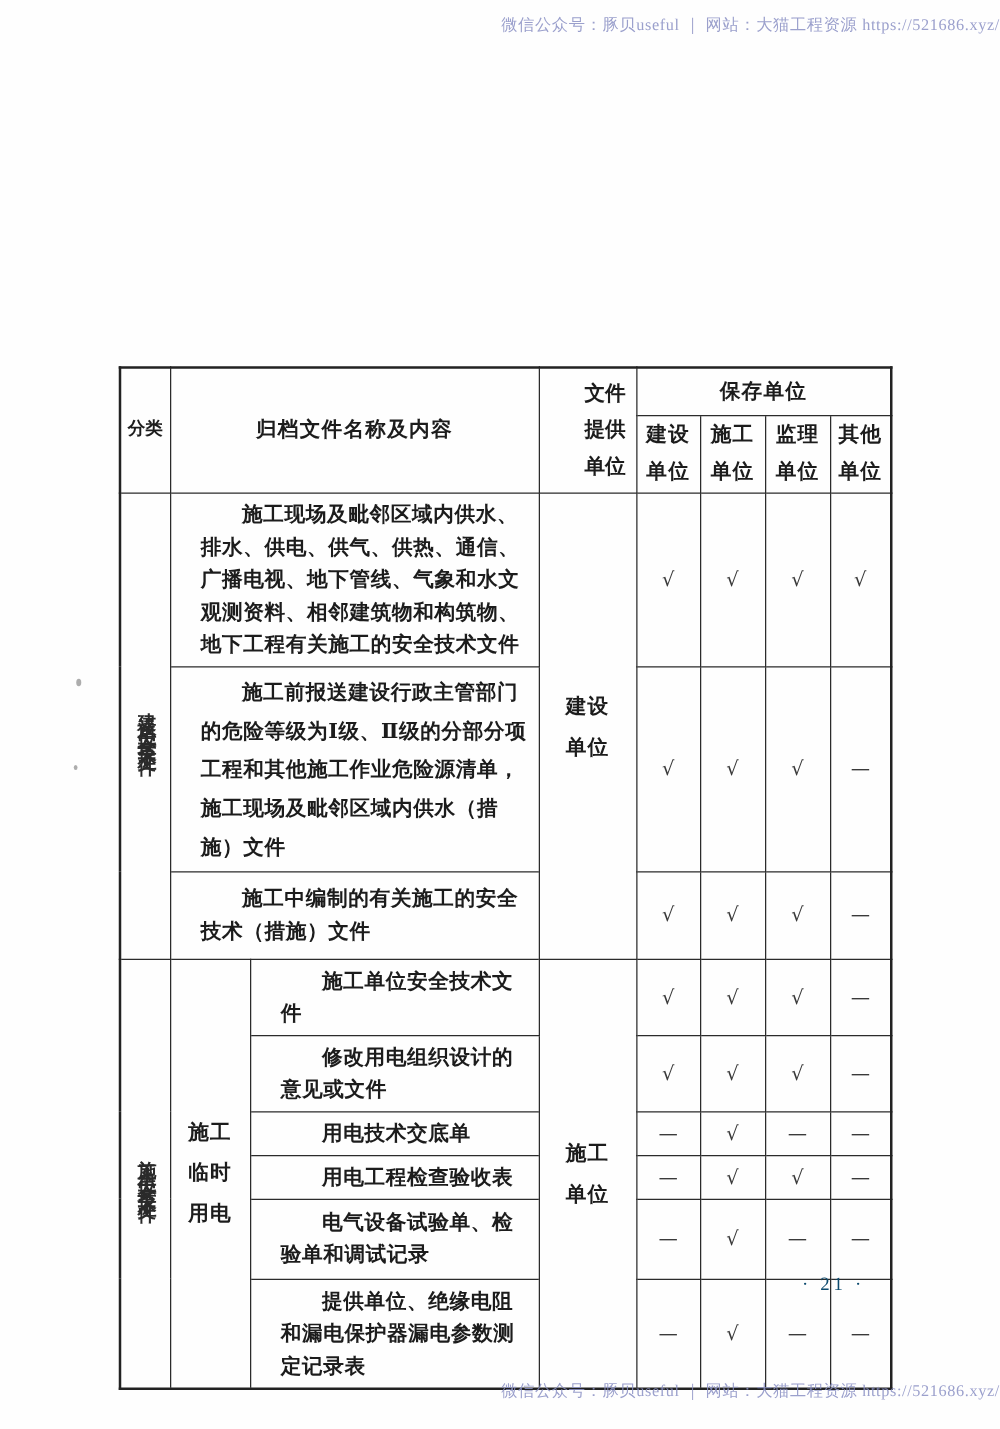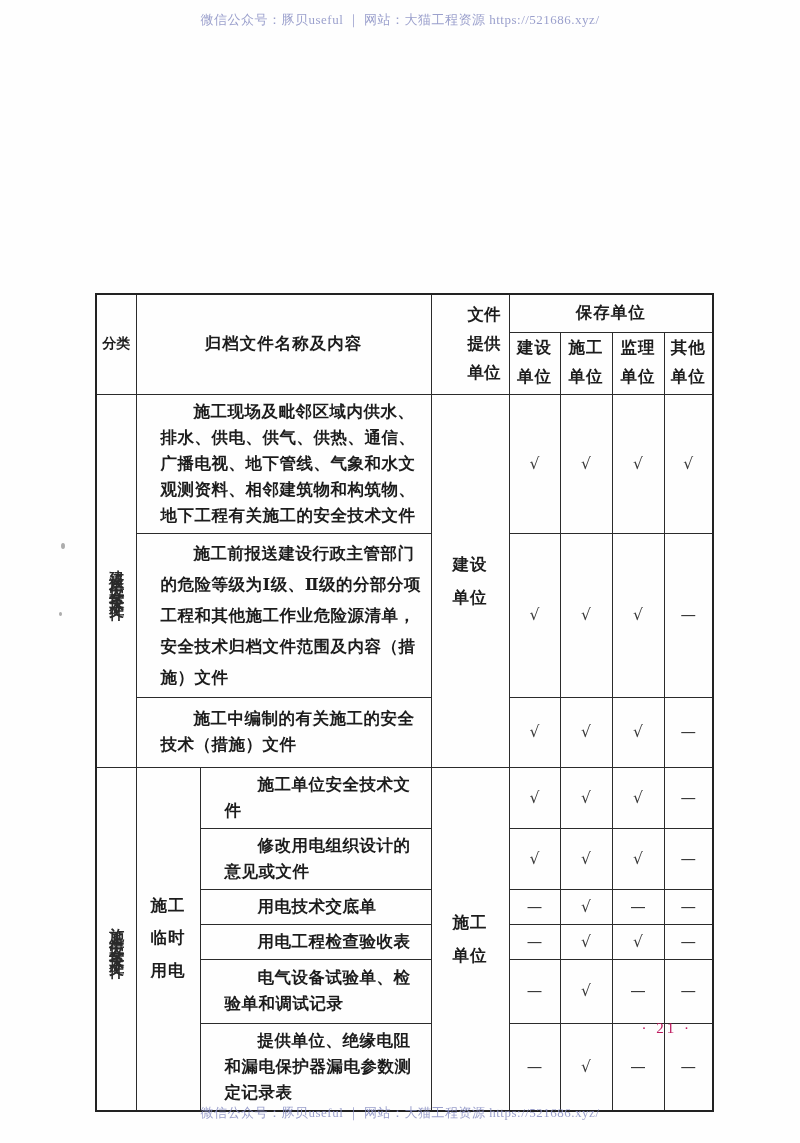--- a/index.html
+++ b/index.html
@@ -9,21 +9,21 @@
     background: #ffffff;
     color: #1f1f1f;
     position: relative;
     overflow: hidden;
   }
   .page { position: absolute; inset: 0; background: #fefefe; }
 
   .watermark {
     position: absolute;
     width: 100%;
-    text-align: center;
+    text-align: right;
     font-size: 13px;
     letter-spacing: 0.5px;
     color: #8a90c4;
     opacity: 0.85;
   }
   .watermark.top { top: 11px; }
   .watermark.bottom { top: 1104px; }
 
   .doc-title {
     position: absolute;
@@ -108,21 +108,21 @@
     color: #3a3a3a;
     font-family: "DejaVu Sans", sans-serif;
   }
 
   .page-number {
     position: absolute;
     top: 1020px;
     right: 108px;
     font-size: 15px;
     letter-spacing: 3px;
-    color: #be185d;
+    color: #0c4a6e;
   }
 
   .speck { position: absolute; background: #6a6a6a; border-radius: 50%; opacity: 0.55; }
   .speck.s1 { left: 61px; top: 543px; width: 4px; height: 6px; }
   .speck.s2 { left: 59px; top: 612px; width: 3px; height: 4px; }
 </style>
 </head>
 <body>
 
 <div class="page">
@@ -171,21 +171,21 @@
           <td class="category-cell" rowspan="3"><span class="vertical-text">建设单位安全技术文件</span></td>
           <td class="name-cell" colspan="2">施工现场及毗邻区域内供水、排水、供电、供气、供热、通信、广播电视、地下管线、气象和水文观测资料、相邻建筑物和构筑物、地下工程有关施工的安全技术文件</td>
           <td class="provider-cell" rowspan="3">建设
 单位</td>
           <td class="mark-cell">√</td>
           <td class="mark-cell">√</td>
           <td class="mark-cell">√</td>
           <td class="mark-cell">√</td>
         </tr>
         <tr style="height:142px;">
-          <td class="name-cell" colspan="2" style="line-height:31px;">施工前报送建设行政主管部门的危险等级为Ⅰ级、Ⅱ级的分部分项工程和其他施工作业危险源清单，安全技术归档文件范围及内容（措施）文件</td>
+          <td class="name-cell" colspan="2" style="line-height:31px;">施工前报送建设行政主管部门的危险等级为Ⅰ级、Ⅱ级的分部分项工程和其他施工作业危险源清单，施工现场及毗邻区域内供水（措施）文件</td>
           <td class="mark-cell">√</td>
           <td class="mark-cell">√</td>
           <td class="mark-cell">√</td>
           <td class="mark-cell">—</td>
         </tr>
         <tr style="height:70px;">
           <td class="name-cell" colspan="2">施工中编制的有关施工的安全技术（措施）文件</td>
           <td class="mark-cell">√</td>
           <td class="mark-cell">√</td>
           <td class="mark-cell">√</td>

